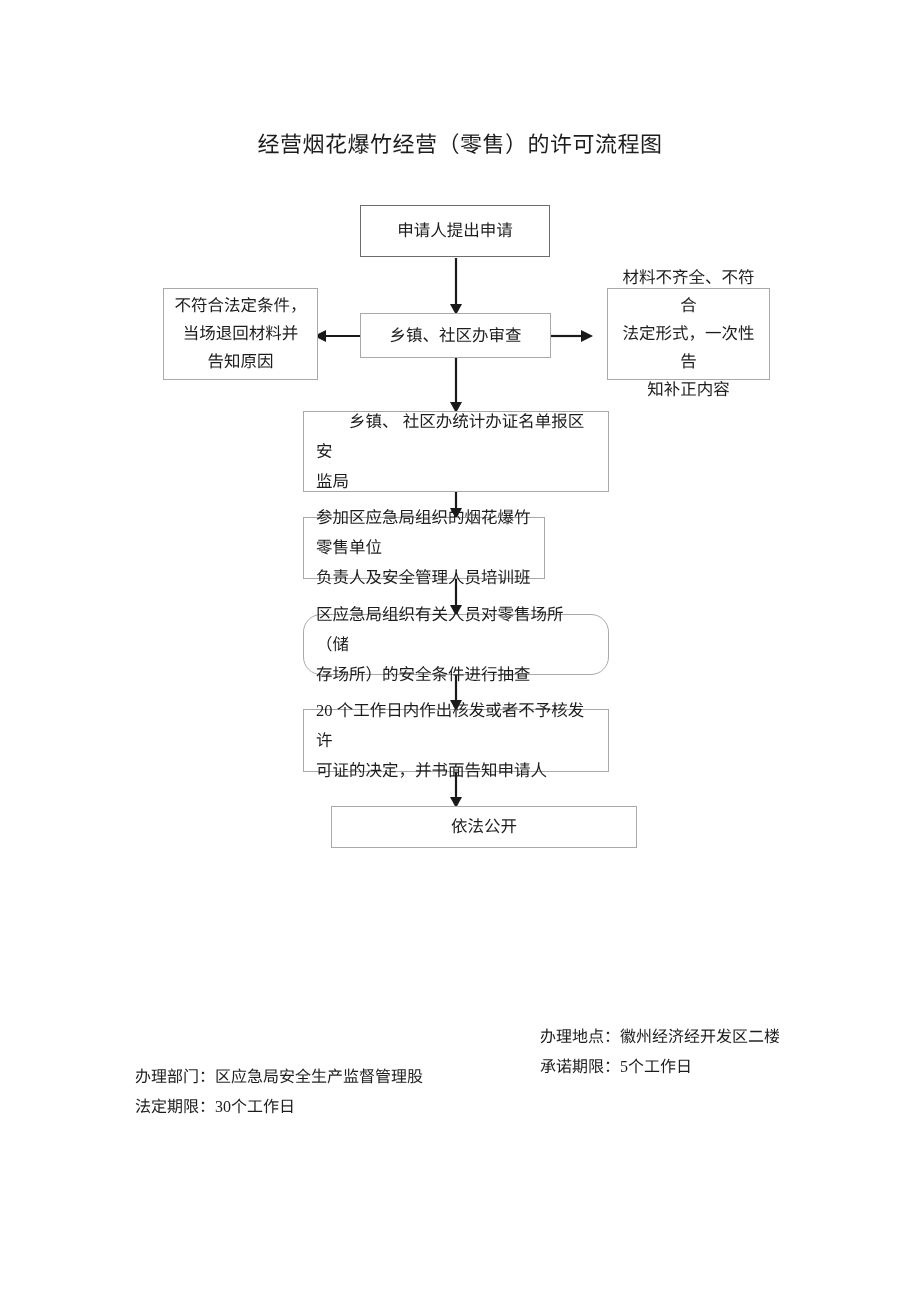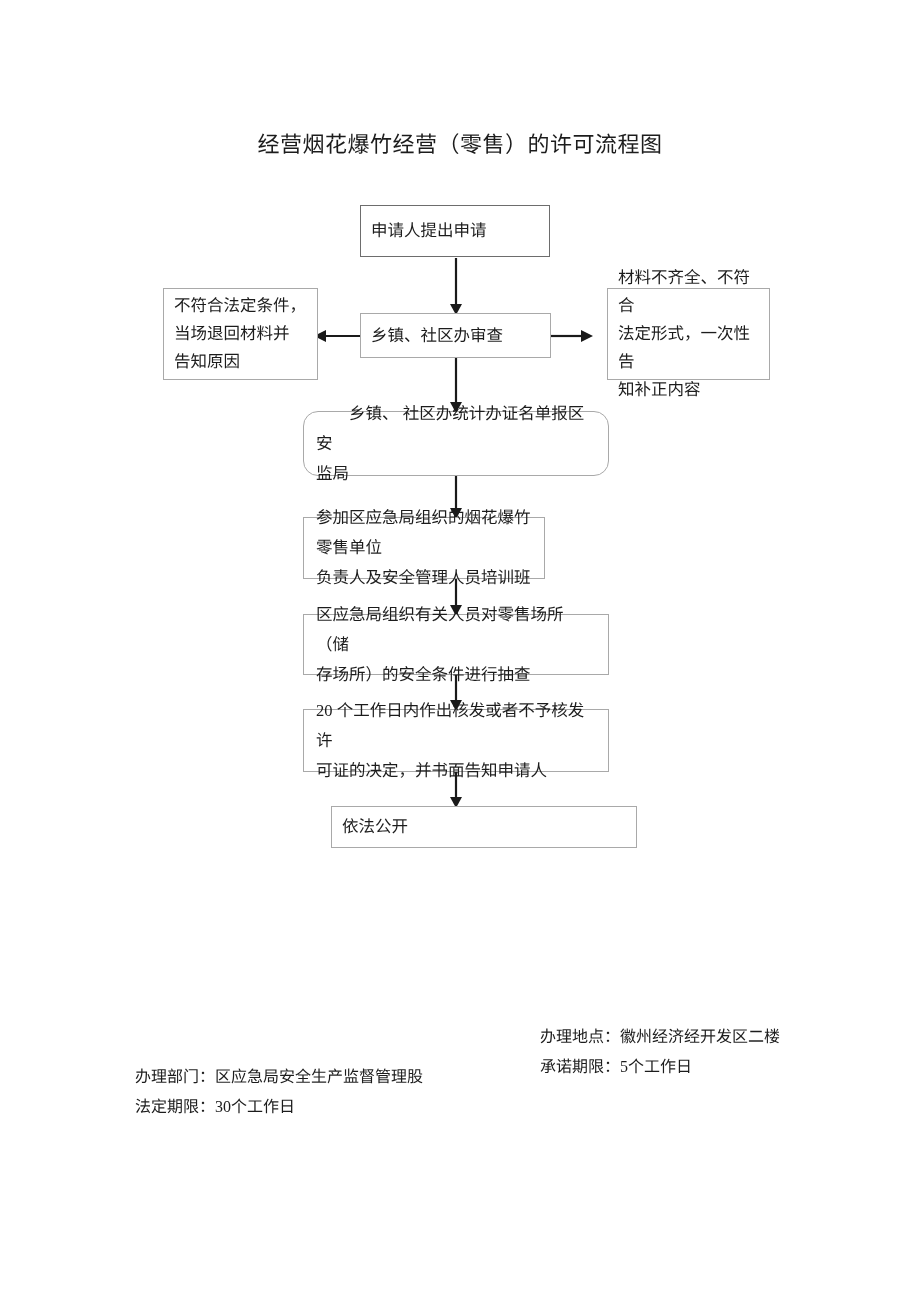--- a/index.html
+++ b/index.html
@@ -61,20 +61,21 @@
     font-size: 16.5px;
     line-height: 30px;
     color: #1c1c1c;
     font-family: "Liberation Serif", "DejaVu Serif", serif;
     display: flex;
     flex-direction: column;
     justify-content: center;
   }
   .node.center-text {
     align-items: center;
+    text-align: center;
   }
   .node.left-text {
     align-items: flex-start;
     text-align: left;
   }
   .node .inner {
     width: 100%;
     padding: 0 10px;
     box-sizing: border-box;
   }
@@ -173,37 +174,37 @@
     </div>
 
     <div class="node center-text" style="left:593px; top:288px; width:163px; height:92px; line-height:28px;margin-left:14px;">
       <div class="inner">
         <div>材料不齐全、不符合</div>
         <div>法定形式，一次性告</div>
         <div>知补正内容</div>
       </div>
     </div>
 
-    <div class="node left-text" style="left:303px; top:411px; width:306px; height:65px;border-radius:15px;">
+    <div class="node left-text" style="left:303px; top:411px; width:306px; height:81px;">
       <div class="inner">
         <div>
           <span class="indent-2"></span><span>乡镇、 社区办统计办证名单报区安</span>
         </div>
         <div>监局</div>
       </div>
     </div>
 
     <div class="node left-text" style="left:303px; top:517px; width:242px; height:62px;">
       <div class="inner">
         <div>参加区应急局组织的烟花爆竹零售单位</div>
         <div>负责人及安全管理人员培训班</div>
       </div>
     </div>
 
-    <div class="node left-text" style="left:303px; top:614px; width:306px; height:61px;">
+    <div class="node left-text" style="left:303px; top:614px; width:306px; height:61px;border-radius:18px;">
       <div class="inner">
         <div>区应急局组织有关人员对零售场所（储</div>
         <div>存场所）的安全条件进行抽查</div>
       </div>
     </div>
 
     <div class="node left-text" style="left:303px; top:709px; width:306px; height:63px;">
       <div class="inner">
         <div>20 个工作日内作出核发或者不予核发许</div>
         <div>可证的决定，并书面告知申请人</div>

